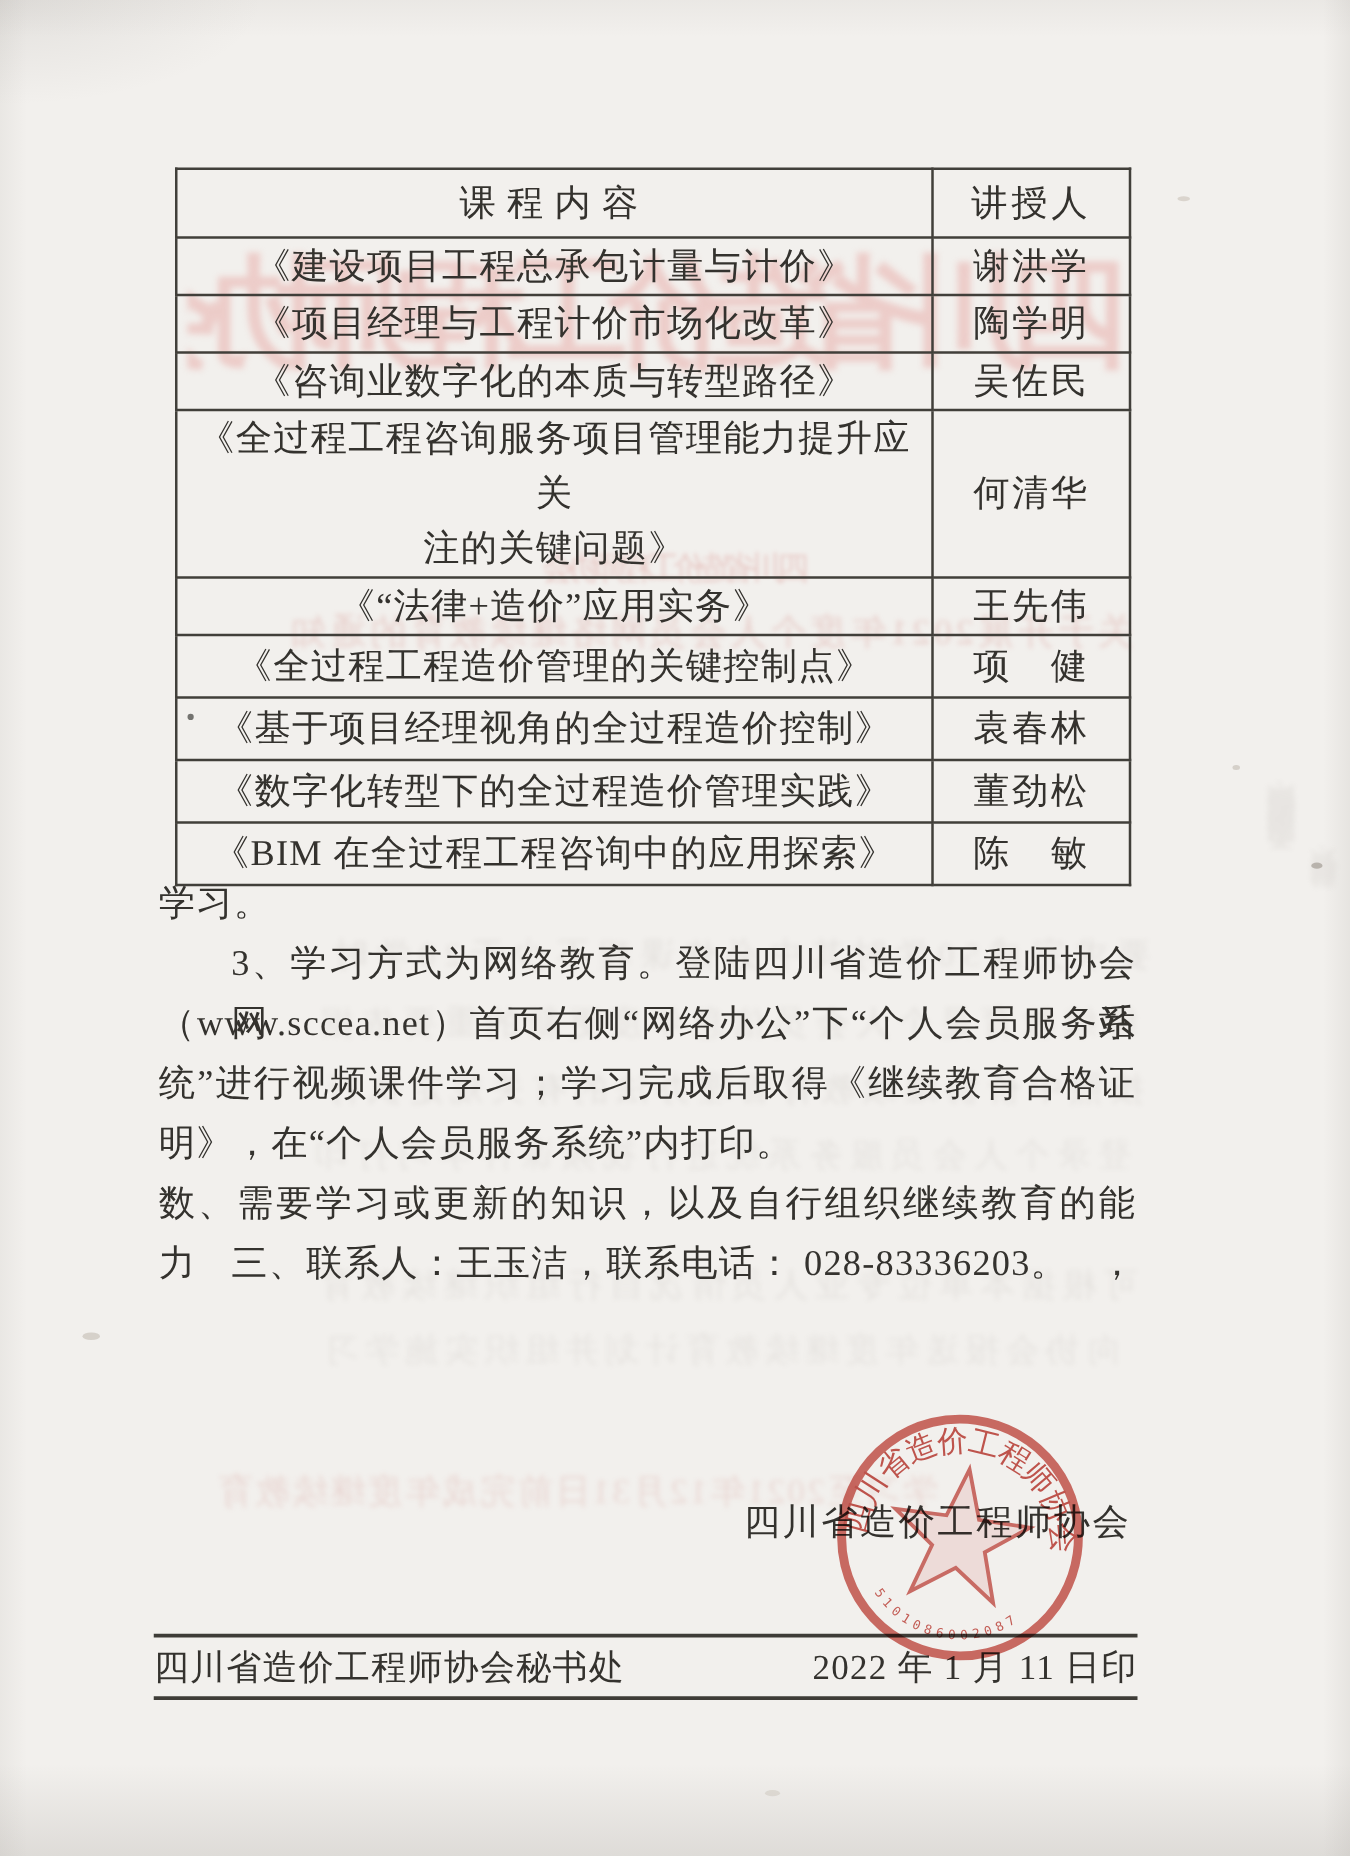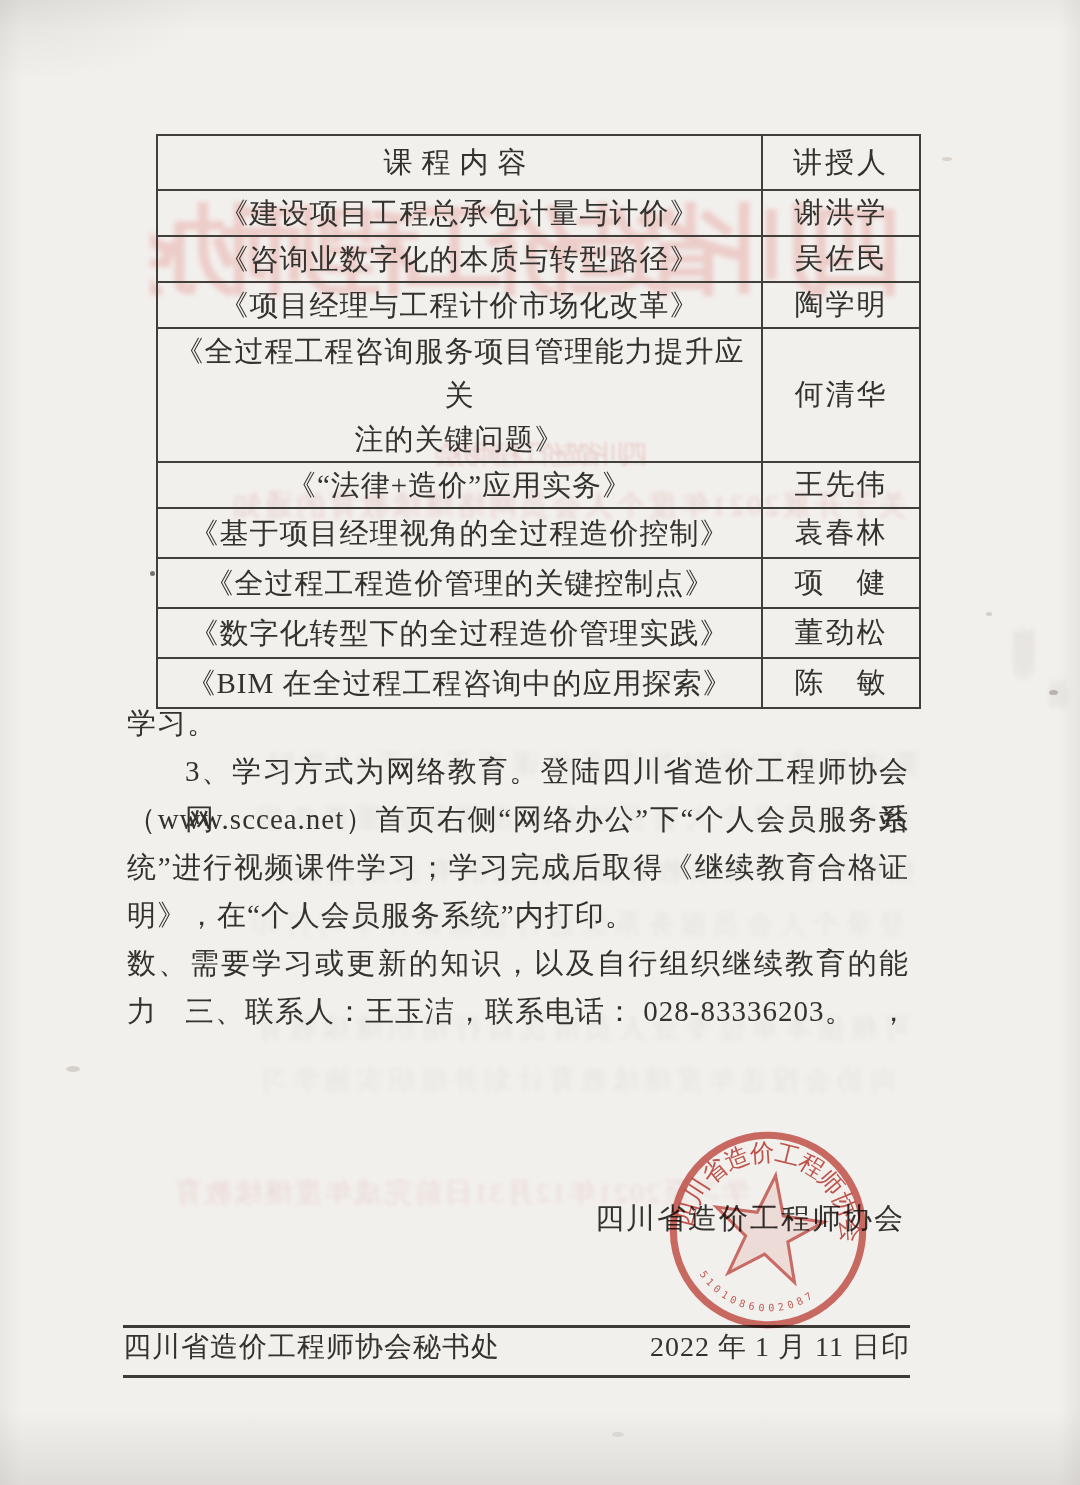--- a/index.html
+++ b/index.html
@@ -20,21 +20,21 @@
   .ghost{
     position:absolute;
     transform:scaleX(-1);
     pointer-events:none;
     white-space:nowrap;
     overflow:hidden;
     z-index:1;
   }
   
   table.course{
-    position:absolute;left:156px;top:134px;
+    position:absolute;left:140px;top:134px;
     width:763px;
     border-collapse:collapse;
     table-layout:fixed;
     z-index:2;
     font-size:29px;
   }
   table.course col.c1{width:605px;}
   table.course col.c2{width:158px;}
   table.course th,table.course td{
     border:2px solid #413f3a;
@@ -75,22 +75,22 @@
   }
   .sign-date{
     position:absolute;top:1252px;right:218px;
     font-size:28px;letter-spacing:1px;z-index:2;height:48px;line-height:48px;
   }
   
   .footer{
     position:absolute;left:123px;top:1307px;width:787px;height:47px;
     border-top:3px solid #3e3c37;
     border-bottom:3px solid #3e3c37;
-    display:flex;justify-content:space-between;
-    font-size:28px;z-index:2;margin-top:18px;
+    display:flex;justify-content:space-between;align-items:center;
+    font-size:28px;z-index:2;
   }
   .footer .f-left{letter-spacing:1px;}
   .footer .f-right{letter-spacing:1px;}
   
   .stamp{
     position:absolute;left:656px;top:1118px;width:224px;height:224px;
     z-index:3;
     mix-blend-mode:multiply;
     opacity:.85;
   }
@@ -127,43 +127,43 @@
         <th class="course-head">课程内容</th>
         <th class="lect-head">讲授人</th>
       </tr>
     </thead>
     <tbody id="course-rows">
         <tr>
           <td class="course-cell">《建设项目工程总承包计量与计价》</td>
           <td class="lect-cell">谢洪学</td>
         </tr>
         <tr>
+          <td class="course-cell">《项目经理与工程计价市场化改革》</td>
+          <td class="lect-cell">陶学明</td>
+        </tr>
+        <tr>
           <td class="course-cell">《咨询业数字化的本质与转型路径》</td>
           <td class="lect-cell">吴佐民</td>
-        </tr>
-        <tr>
-          <td class="course-cell">《项目经理与工程计价市场化改革》</td>
-          <td class="lect-cell">陶学明</td>
         </tr>
         <tr class="tall">
           <td class="course-cell">《全过程工程咨询服务项目管理能力提升应关
 注的关键问题》</td>
           <td class="lect-cell">何清华</td>
         </tr>
         <tr>
           <td class="course-cell">《“法律+造价”应用实务》</td>
           <td class="lect-cell">王先伟</td>
         </tr>
         <tr class="h50">
+          <td class="course-cell">《全过程工程造价管理的关键控制点》</td>
+          <td class="lect-cell">项　健</td>
+        </tr>
+        <tr class="h50">
           <td class="course-cell">《基于项目经理视角的全过程造价控制》</td>
           <td class="lect-cell">袁春林</td>
-        </tr>
-        <tr class="h50">
-          <td class="course-cell">《全过程工程造价管理的关键控制点》</td>
-          <td class="lect-cell">项　健</td>
         </tr>
         <tr class="h50">
           <td class="course-cell">《数字化转型下的全过程造价管理实践》</td>
           <td class="lect-cell">董劲松</td>
         </tr>
         <tr class="h50">
           <td class="course-cell">《BIM 在全过程工程咨询中的应用探索》</td>
           <td class="lect-cell">陈　敏</td>
         </tr>
       </tbody>

